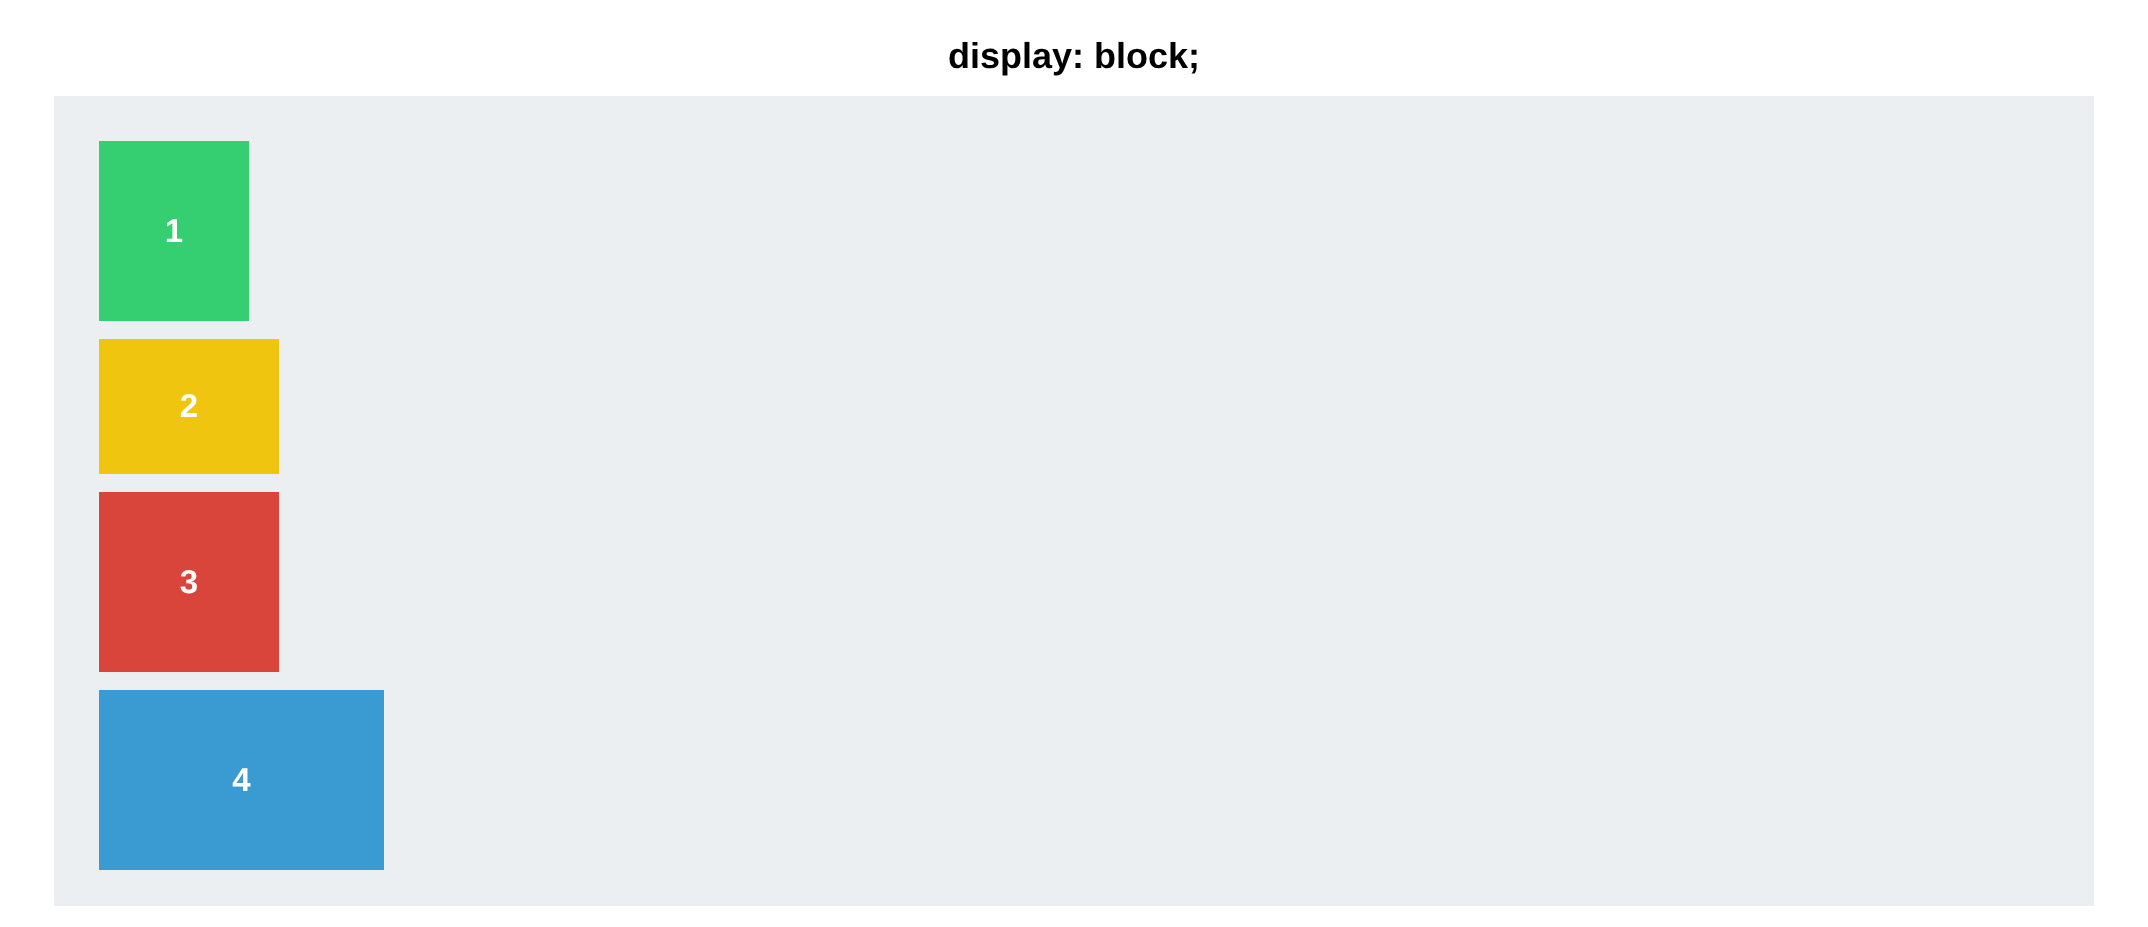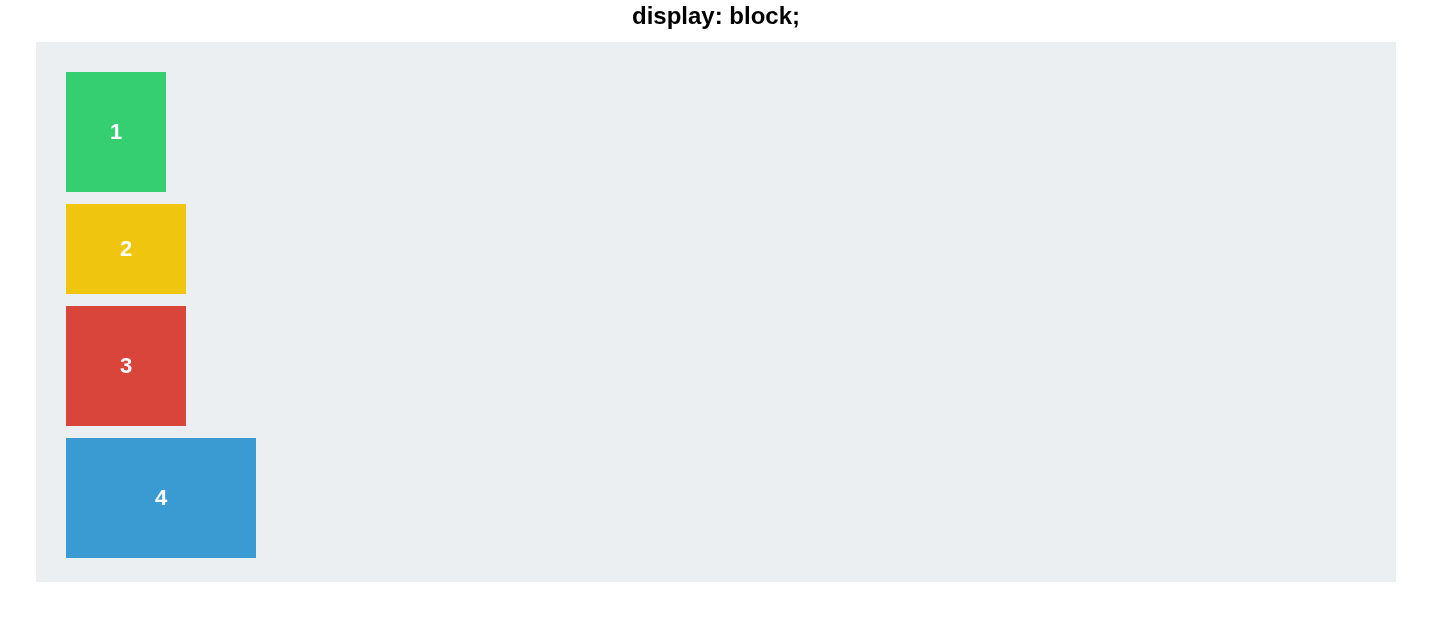--- a/index.html
+++ b/index.html
@@ -12,21 +12,21 @@
       background: #ffffff;
       width: 1432px;
       height: 618px;
       position: relative;
     }
     .page-title {
       text-align: center;
       font-size: 24px;
       font-weight: 700;
       color: #000000;
-      padding-top: 2px;
+      padding-top: 24px;
       padding-bottom: 12px;
     }
     .demo-container {
       background: #ebeff2;
       margin: 0 36px 16px 36px;
       padding: 30px;
       height: 540px;
     }
     .block-item {
       display: block;

